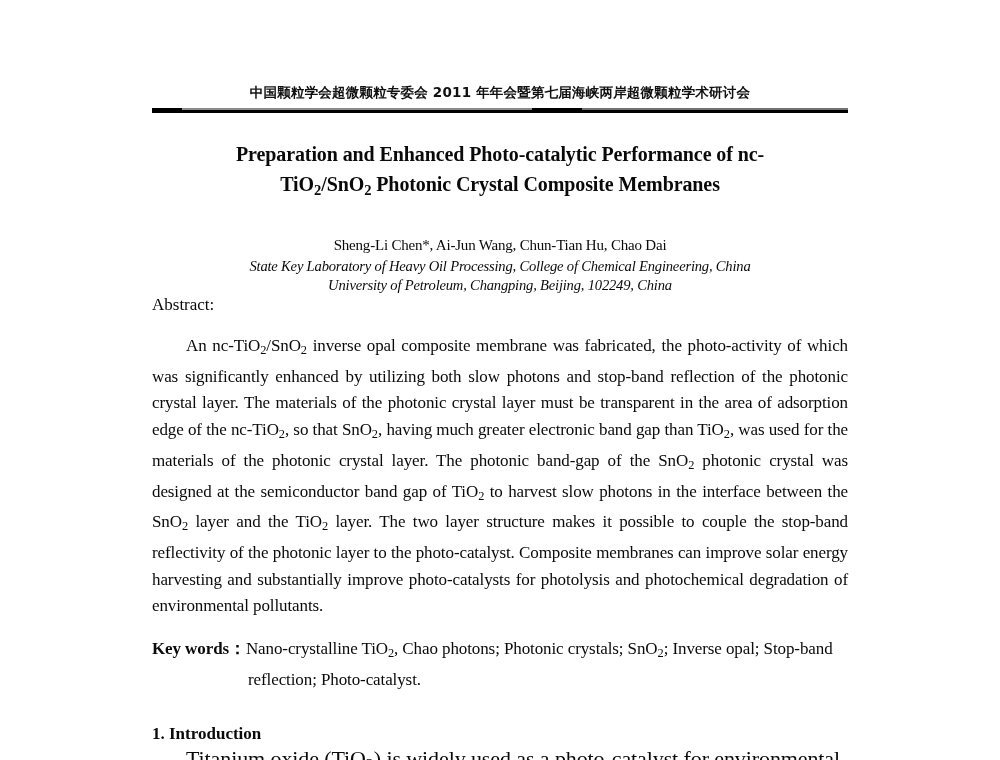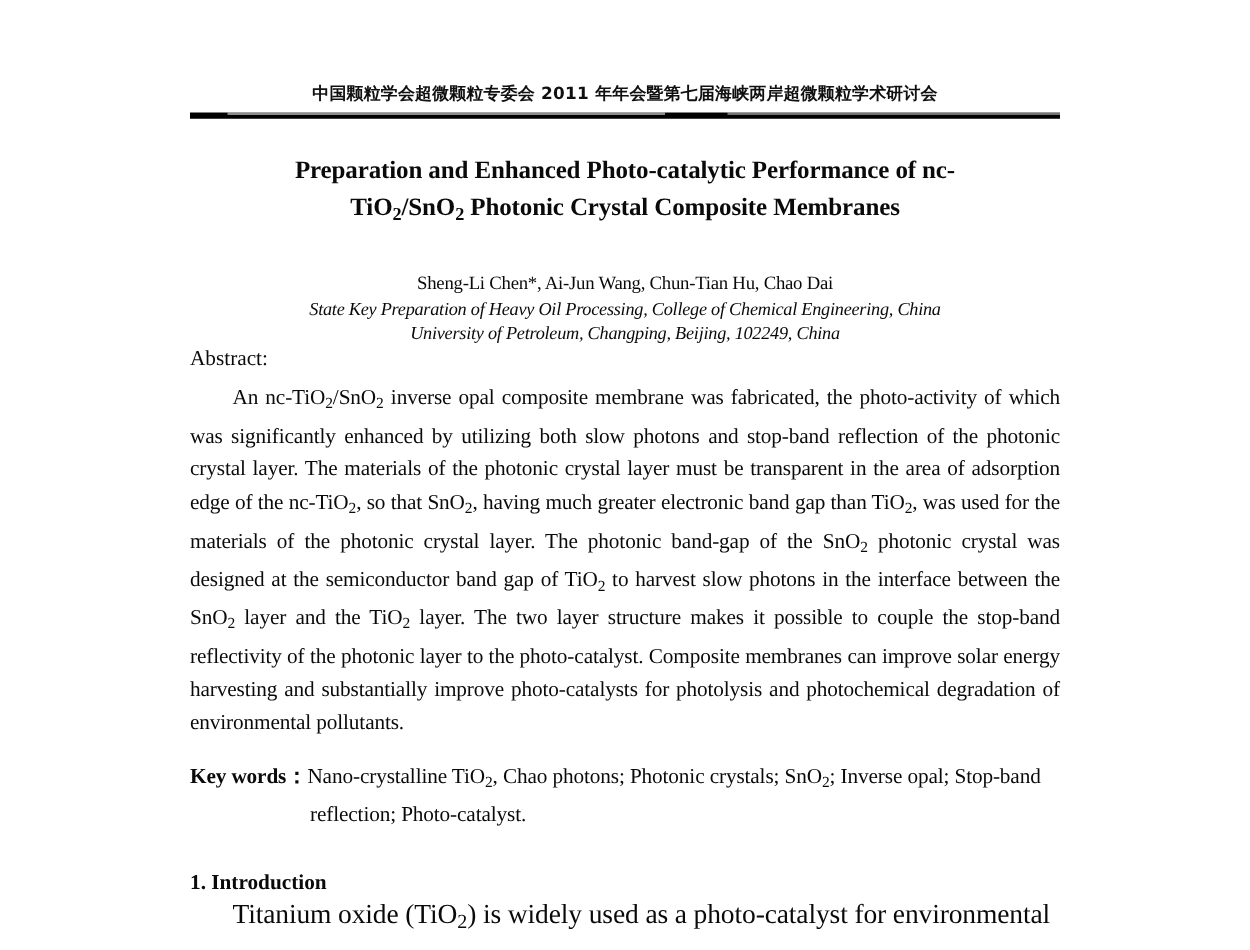--- a/index.html
+++ b/index.html
@@ -33,21 +33,21 @@
   }
 
   
   .runhead {
     text-align: center;
     font-family: "DejaVu Sans", "Liberation Sans", sans-serif;
     font-size: 13.5px;
     font-weight: bold;
     letter-spacing: 0.2px;
     color: #101010;
-    padding-top: 66px;
+    padding-top: 84px;
     white-space: nowrap;
     -webkit-font-smoothing: none;
   }
   .rule {
     margin-top: 6px;
     height: 5px;
     width: 696px;
     background: #000;
     position: relative;
   }
@@ -98,21 +98,21 @@
   
   .abstract-head {
     font-size: 17px;
     font-weight: normal;
   }
   .abstract-body {
     font-size: 17px;
     line-height: 26.4px;
     text-align: justify;
     text-justify: inter-word;
-    margin-top: 8px;
+    margin-top: 18px;
     text-indent: 34px;
     letter-spacing: -0.1px;
   }
 
   
   .keywords {
     font-size: 17px;
     line-height: 26.4px;
     margin-top: 2px;
     padding-left: 96px;
@@ -151,21 +151,21 @@
     <div class="rule"></div>
 
     <h1 class="title">
       <span>Preparation and Enhanced Photo-catalytic Performance of nc-</span><br>
       <span><span>TiO</span><sub>2</sub><span>/SnO</span><sub>2</sub><span> Photonic Crystal Composite Membranes</span></span>
     </h1>
 
     <div class="authors">Sheng-Li Chen*, Ai-Jun Wang, Chun-Tian Hu, Chao Dai</div>
 
     <div class="affiliation">
-      <span>State Key Preparation of Heavy Oil Processing, College of Chemical Engineering, China</span><br>
+      <span>State Key Laboratory of Heavy Oil Processing, College of Chemical Engineering, China</span><br>
       <span>University of Petroleum, Changping, Beijing, 102249, China</span>
     </div>
 
     <div class="abstract-head">Abstract:</div>
 
     <p class="abstract-body"><span>An nc-TiO</span><sub>2</sub><span>/SnO</span><sub>2</sub><span> inverse opal composite membrane was fabricated, the photo-activity of which was significantly enhanced by utilizing both slow photons and stop-band reflection of the photonic crystal layer. The materials of the photonic crystal layer must be transparent in the area of adsorption edge of the nc-TiO</span><sub>2</sub><span>, so that SnO</span><sub>2</sub><span>, having much greater electronic band gap than TiO</span><sub>2</sub><span>, was used for the materials of the photonic crystal layer. The photonic band-gap of the SnO</span><sub>2</sub><span> photonic crystal was designed at the semiconductor band gap of TiO</span><sub>2</sub><span> to harvest slow photons in the interface between the SnO</span><sub>2</sub><span> layer and the TiO</span><sub>2</sub><span> layer. The two layer structure makes it possible to couple the stop-band reflectivity of the photonic layer to the photo-catalyst. Composite membranes can improve solar energy harvesting and substantially improve photo-catalysts for photolysis and photochemical degradation of environmental pollutants.</span></p>
 
     <p class="keywords"><span class="kw-label">Key words</span><span class="kw-label">：</span><span>Nano-crystalline TiO</span><sub>2</sub><span>, Chao photons; Photonic crystals; SnO</span><sub>2</sub><span>; Inverse opal; Stop-band reflection; Photo-catalyst.</span></p>
 
     <div class="section-head">1. Introduction</div>

